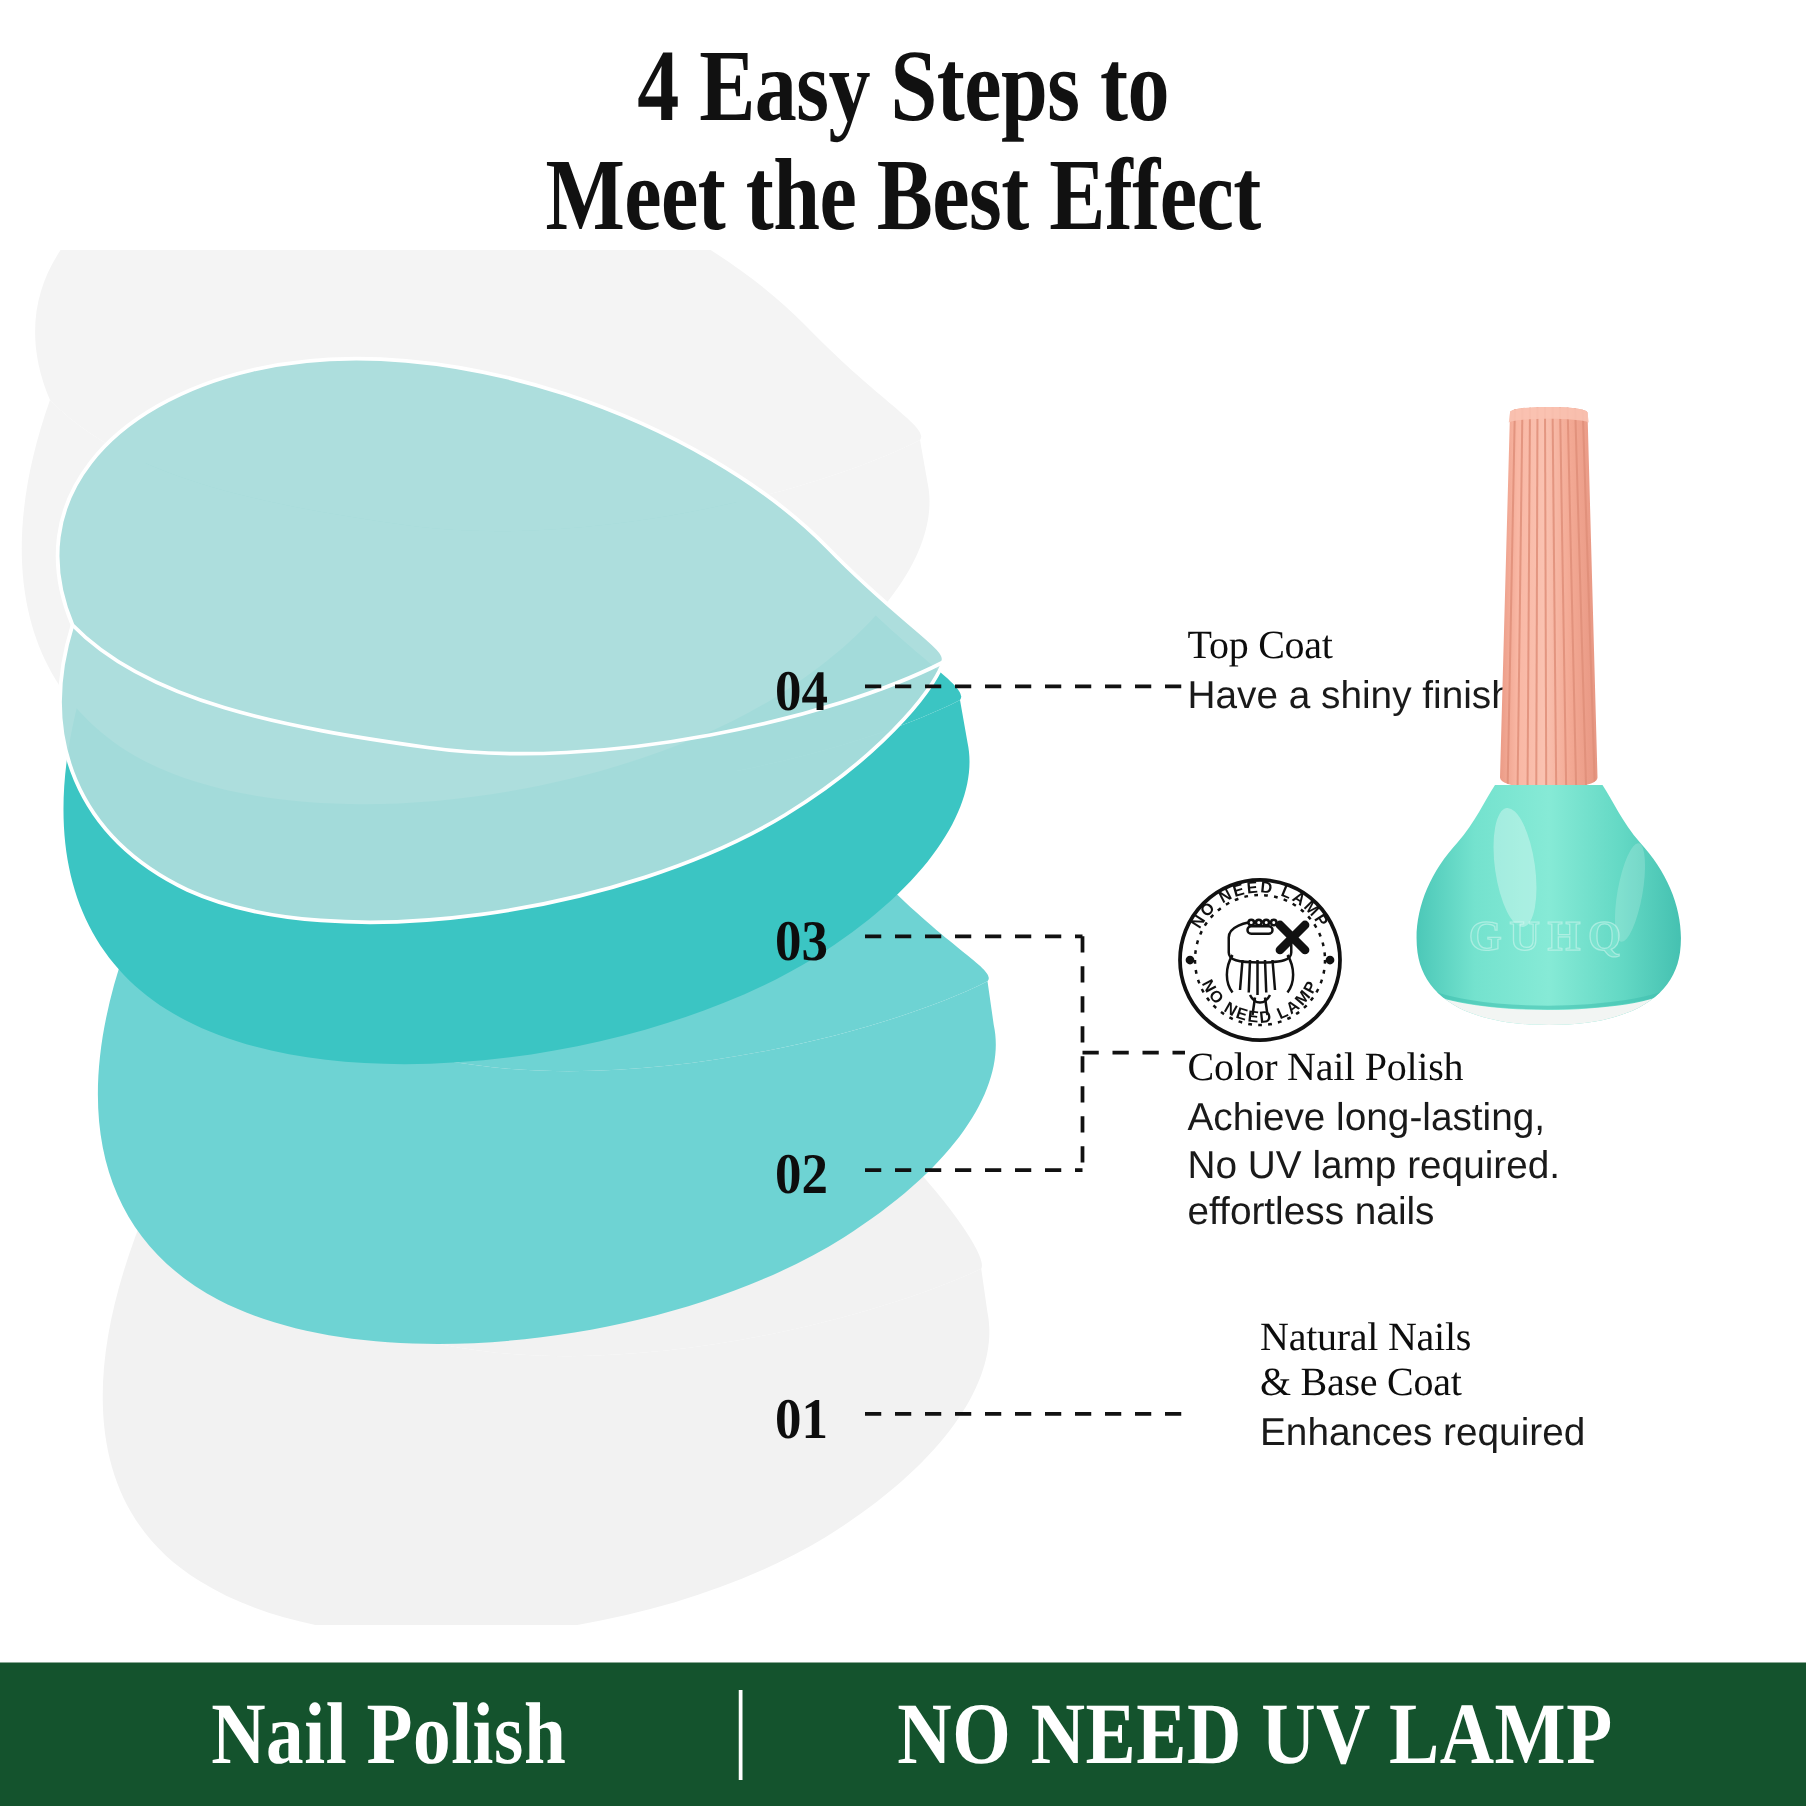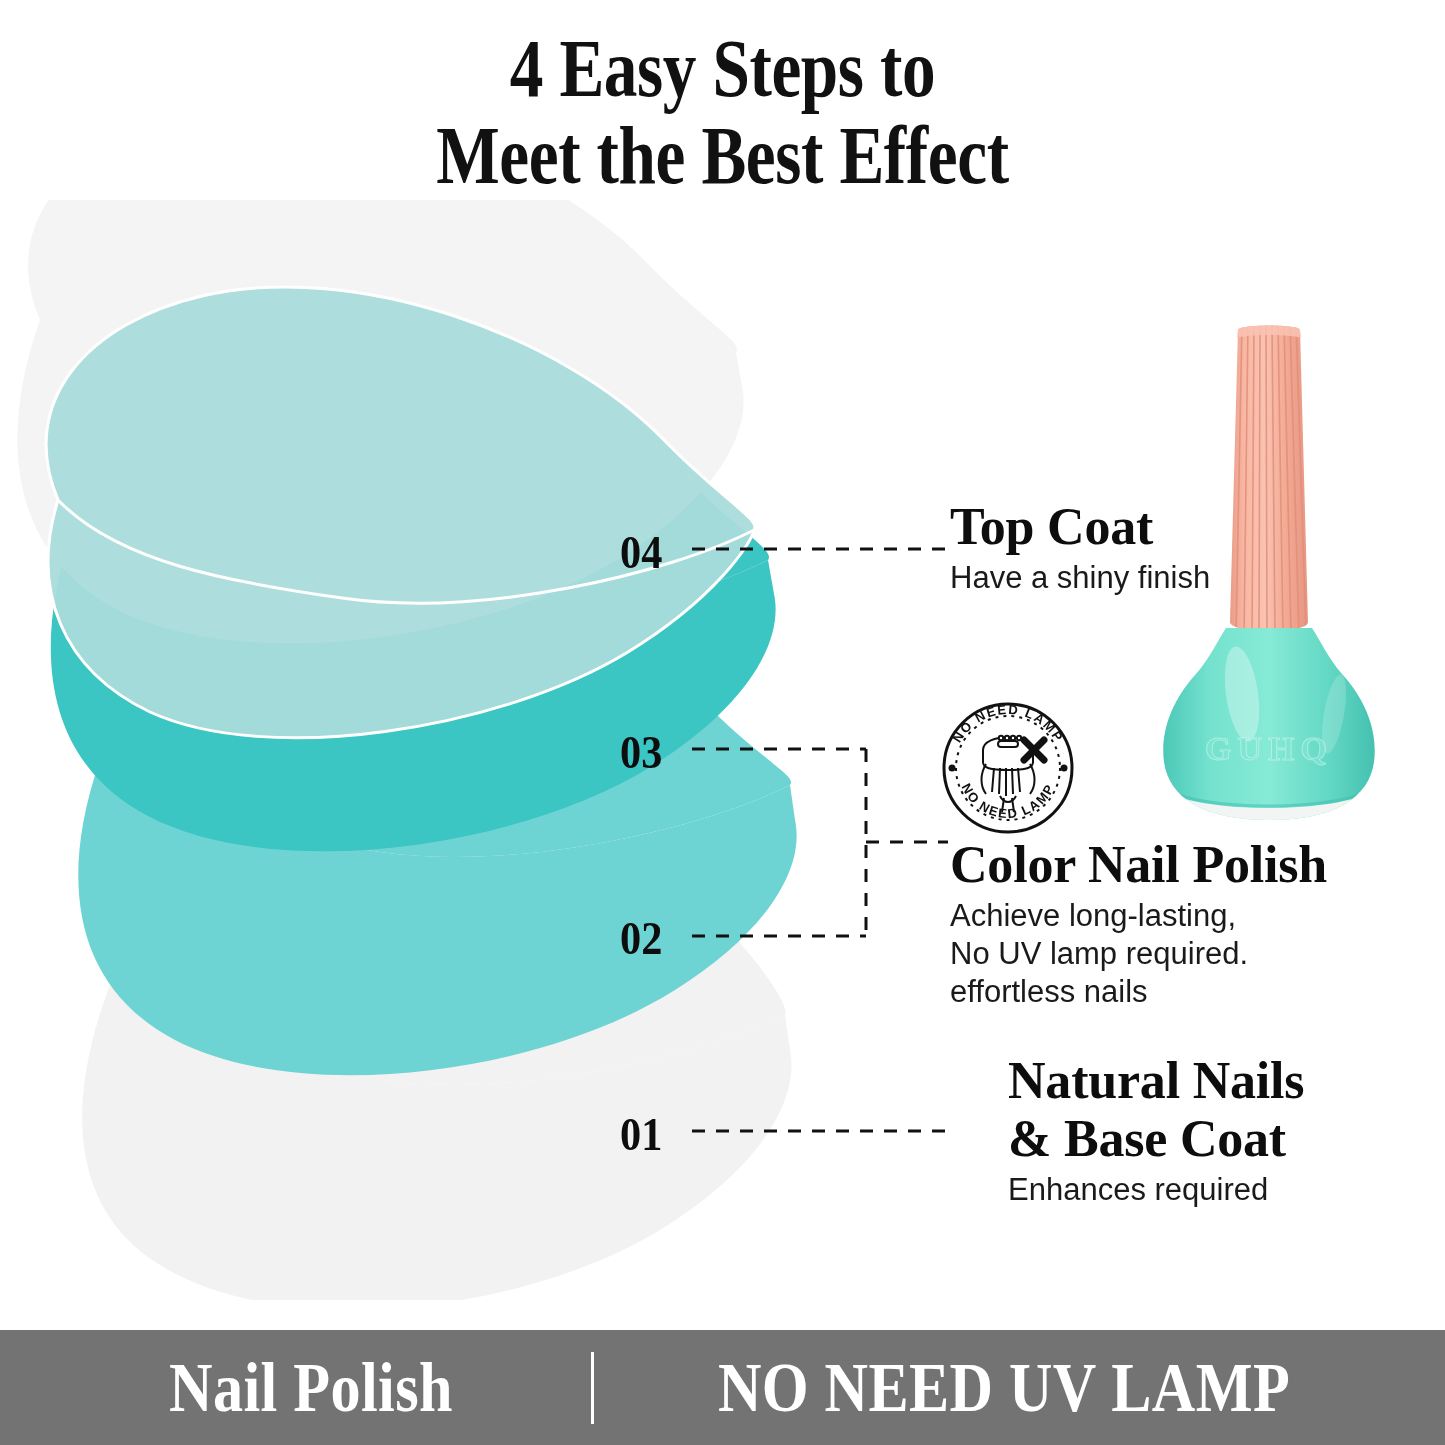--- a/index.html
+++ b/index.html
@@ -43,22 +43,22 @@
     transform-origin:0 50%;
   }
 
   
   .connectors{position:absolute;left:0;top:0;width:1445px;height:1445px;pointer-events:none;}
 
   
   .tblock{position:absolute;}
   .tblock .head{
     font-family:"Liberation Serif", serif;
-    font-weight:700;
-    font-size:52px;
+    font-weight:400;
+    font-size:32px;
     line-height:1.12;
     color:#0d0d0d;
     letter-spacing:-0.2px;
     white-space:nowrap;
   }
   .tblock .head .hl{display:block;}
   .tblock .sub{
     font-family:"Liberation Sans", sans-serif;
     font-weight:400;
     font-size:31px;
@@ -66,27 +66,27 @@
     color:#1a1a1a;
     margin-top:3px;
   }
   .tblock .sub .sl{display:block;white-space:nowrap;}
 
   
   .badge{position:absolute;left:928px;top:688px;width:160px;height:160px;}
   .badge svg{display:block;}
 
   
-  .bottle{position:absolute;left:1138px;top:322px;width:262px;height:520px;}
+  .bottle{position:absolute;left:1108px;top:322px;width:262px;height:520px;}
   .bottle svg{display:block;}
 
   
   .banner{
     position:absolute;left:0;bottom:0;width:1445px;height:115px;
-    background:#737373;
+    background:#14532d;
     display:flex;align-items:center;justify-content:center;
     gap:0px;
   }
   .banner .btxt{
     font-family:"Liberation Serif", serif;
     font-weight:700;
     color:#ffffff;
     font-size:70px;
     line-height:1;
     letter-spacing:0.5px;

